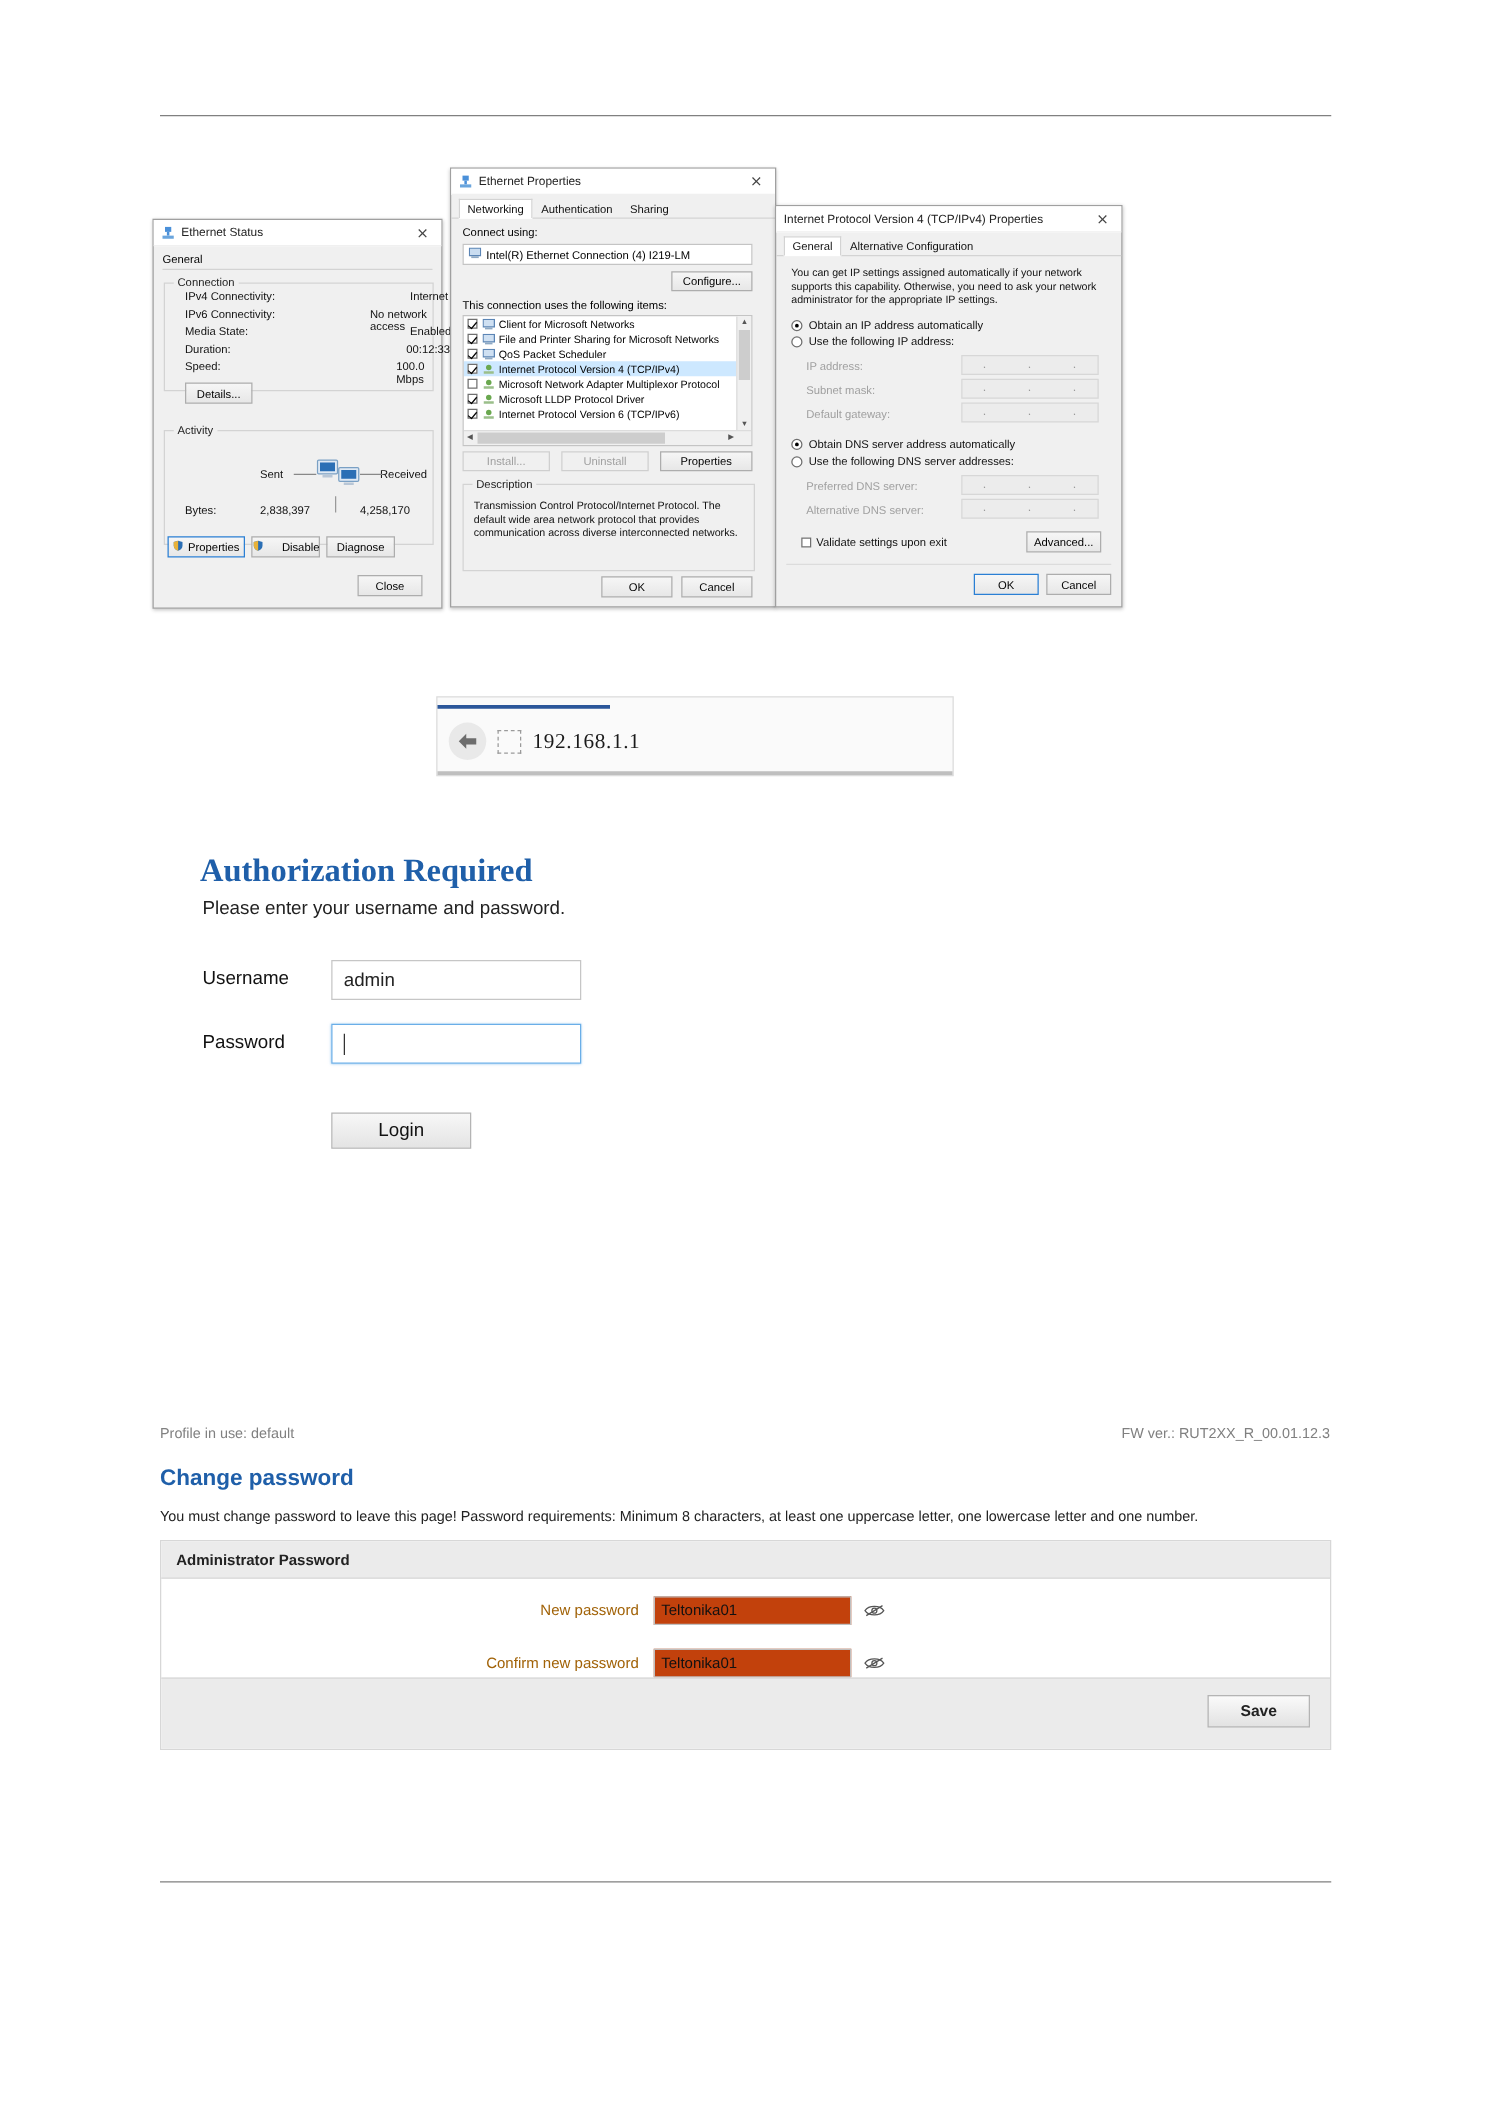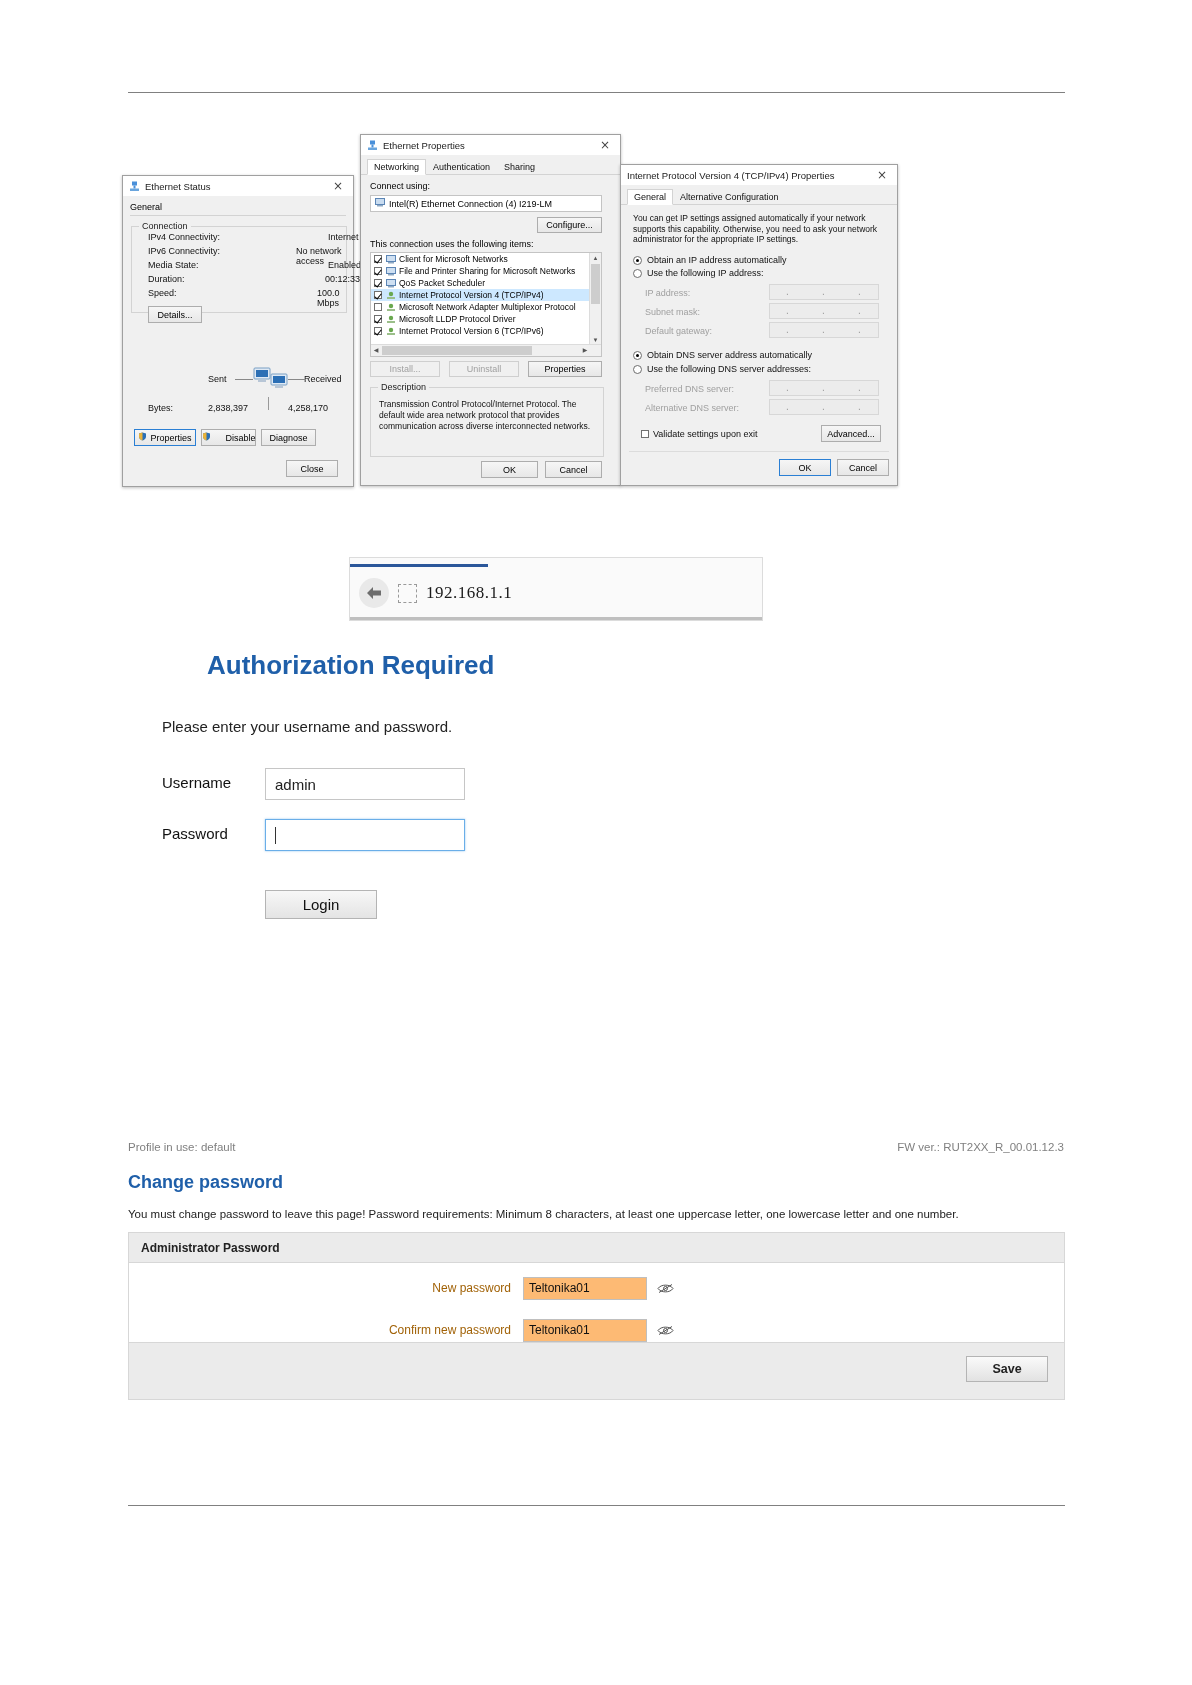--- a/index.html
+++ b/index.html
@@ -179,24 +179,23 @@
     width: 19px; height: 19px; border: 1px dashed #9a9a9a; box-sizing: border-box;
     margin-right: 9px; flex: 0 0 auto;
   }
   #url-text { font-size: 17px; font-family: "Liberation Serif", serif; color: #1a1a1a; letter-spacing: 0.5px; }
   #urlbar .underline {
     position: absolute; left: 0; right: 0; bottom: 0; height: 3px; background: #bfbfbf;
   }
 
   
   #auth-title {
-    position: absolute; left: 160px; top: 650px;
+    position: absolute; left: 160px; top: 682px;
     font-size: 26px; font-weight: bold; color: #1f5fa9;
-    font-family: Liberation Sans, sans-serif;
-    margin-left: 47px;
+    font-family: Liberation Serif, serif;
   }
   #auth-sub {
     position: absolute; left: 162px; top: 718px;
     font-size: 15px; color: #222;
   }
   #lbl-username { position: absolute; left: 162px; top: 774px; font-size: 15px; color: #111; }
   #lbl-password { position: absolute; left: 162px; top: 825px; font-size: 15px; color: #111; }
   .auth-input {
     position: absolute; left: 265px; width: 200px; height: 32px;
     background: #fff; border: 1px solid #c6c6c6; box-sizing: border-box;
@@ -241,21 +240,21 @@
     display: flex; align-items: center; padding-left: 12px;
     font-size: 12px; font-weight: bold; color: #222;
     box-sizing: border-box;
   }
   .cp-row { position: absolute; left: 0; right: 0; height: 34px; display: flex; align-items: center; }
   .cp-label {
     width: 394px; text-align: right; padding-right: 12px;
     font-size: 12px; color: #a16207; box-sizing: border-box;
   }
   .cp-input {
-    width: 124px; height: 23px; background: #fdba74; border: 1px solid #bfbfbf;
+    width: 158px; height: 23px; background: #c2410c; border: 1px solid #bfbfbf;
     box-sizing: border-box; font-size: 12px; color: #111;
     display: flex; align-items: center; padding-left: 5px;
   }
   .eye {
     width: 20px; height: 20px; margin-left: 8px;
     display: flex; align-items: center; justify-content: center;
   }
   #cp-footer {
     position: absolute; left: 0; right: 0; bottom: 0; height: 56px;
     background: #ebebeb; border-top: 1px solid #d7d7d7;
@@ -319,20 +318,23 @@
     </div>
   <div class="row" style="left:25px;top:112px;">
       <span class="lbl">Speed:</span>
     </div>
   <div class="row" style="left:194px;top:112px;">
       <span class="val">100.0 Mbps</span>
     </div>
 
   <div class="btn" style="position:absolute;left:25px;top:130px;width:54px;height:17px;">Details...</div>
 
+  <div class="grp" style="left:8px;top:168px;width:214px;height:90px;">
+    <span class="grp-label">Activity</span>
+  </div>
   <div class="row" style="left:85px;top:198px;">
       <span class="lbl">Sent</span>
     </div>
   <div class="row" style="left:181px;top:198px;">
       <span class="lbl">Received</span>
     </div>
   <div style="position:absolute;left:112px;top:203px;width:18px;border-top:1px solid #888;"></div>
   <div style="position:absolute;left:165px;top:203px;width:18px;border-top:1px solid #888;"></div>
   <span style="position:absolute;left:130px;top:190px;">
     <svg width="36" height="26" viewBox="0 0 36 26">

